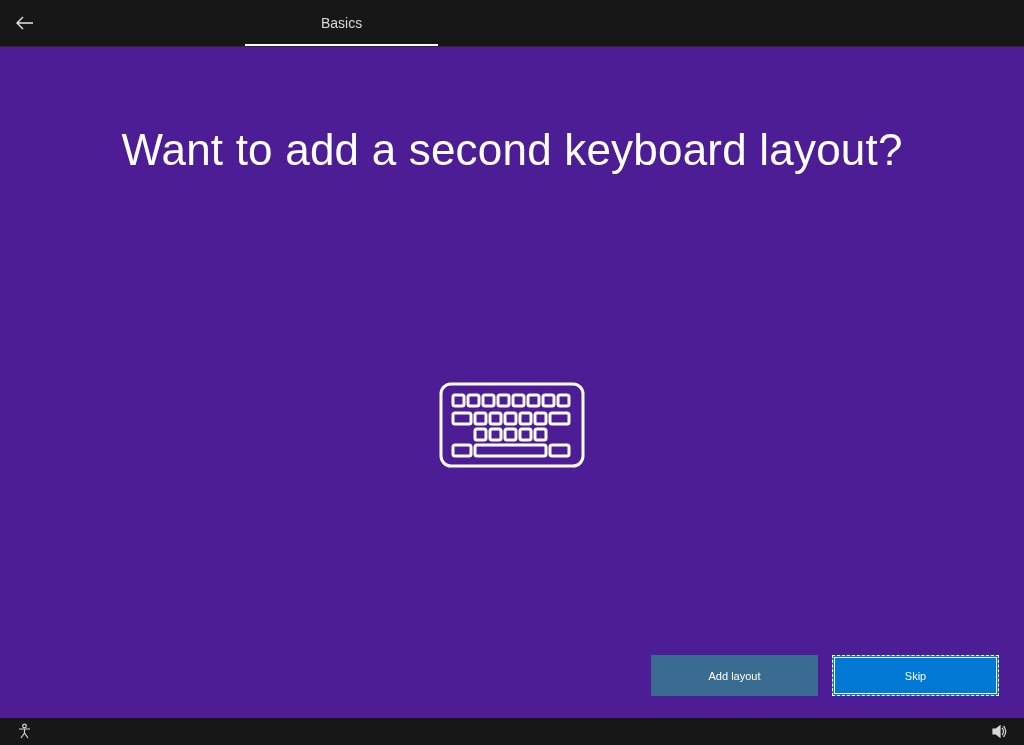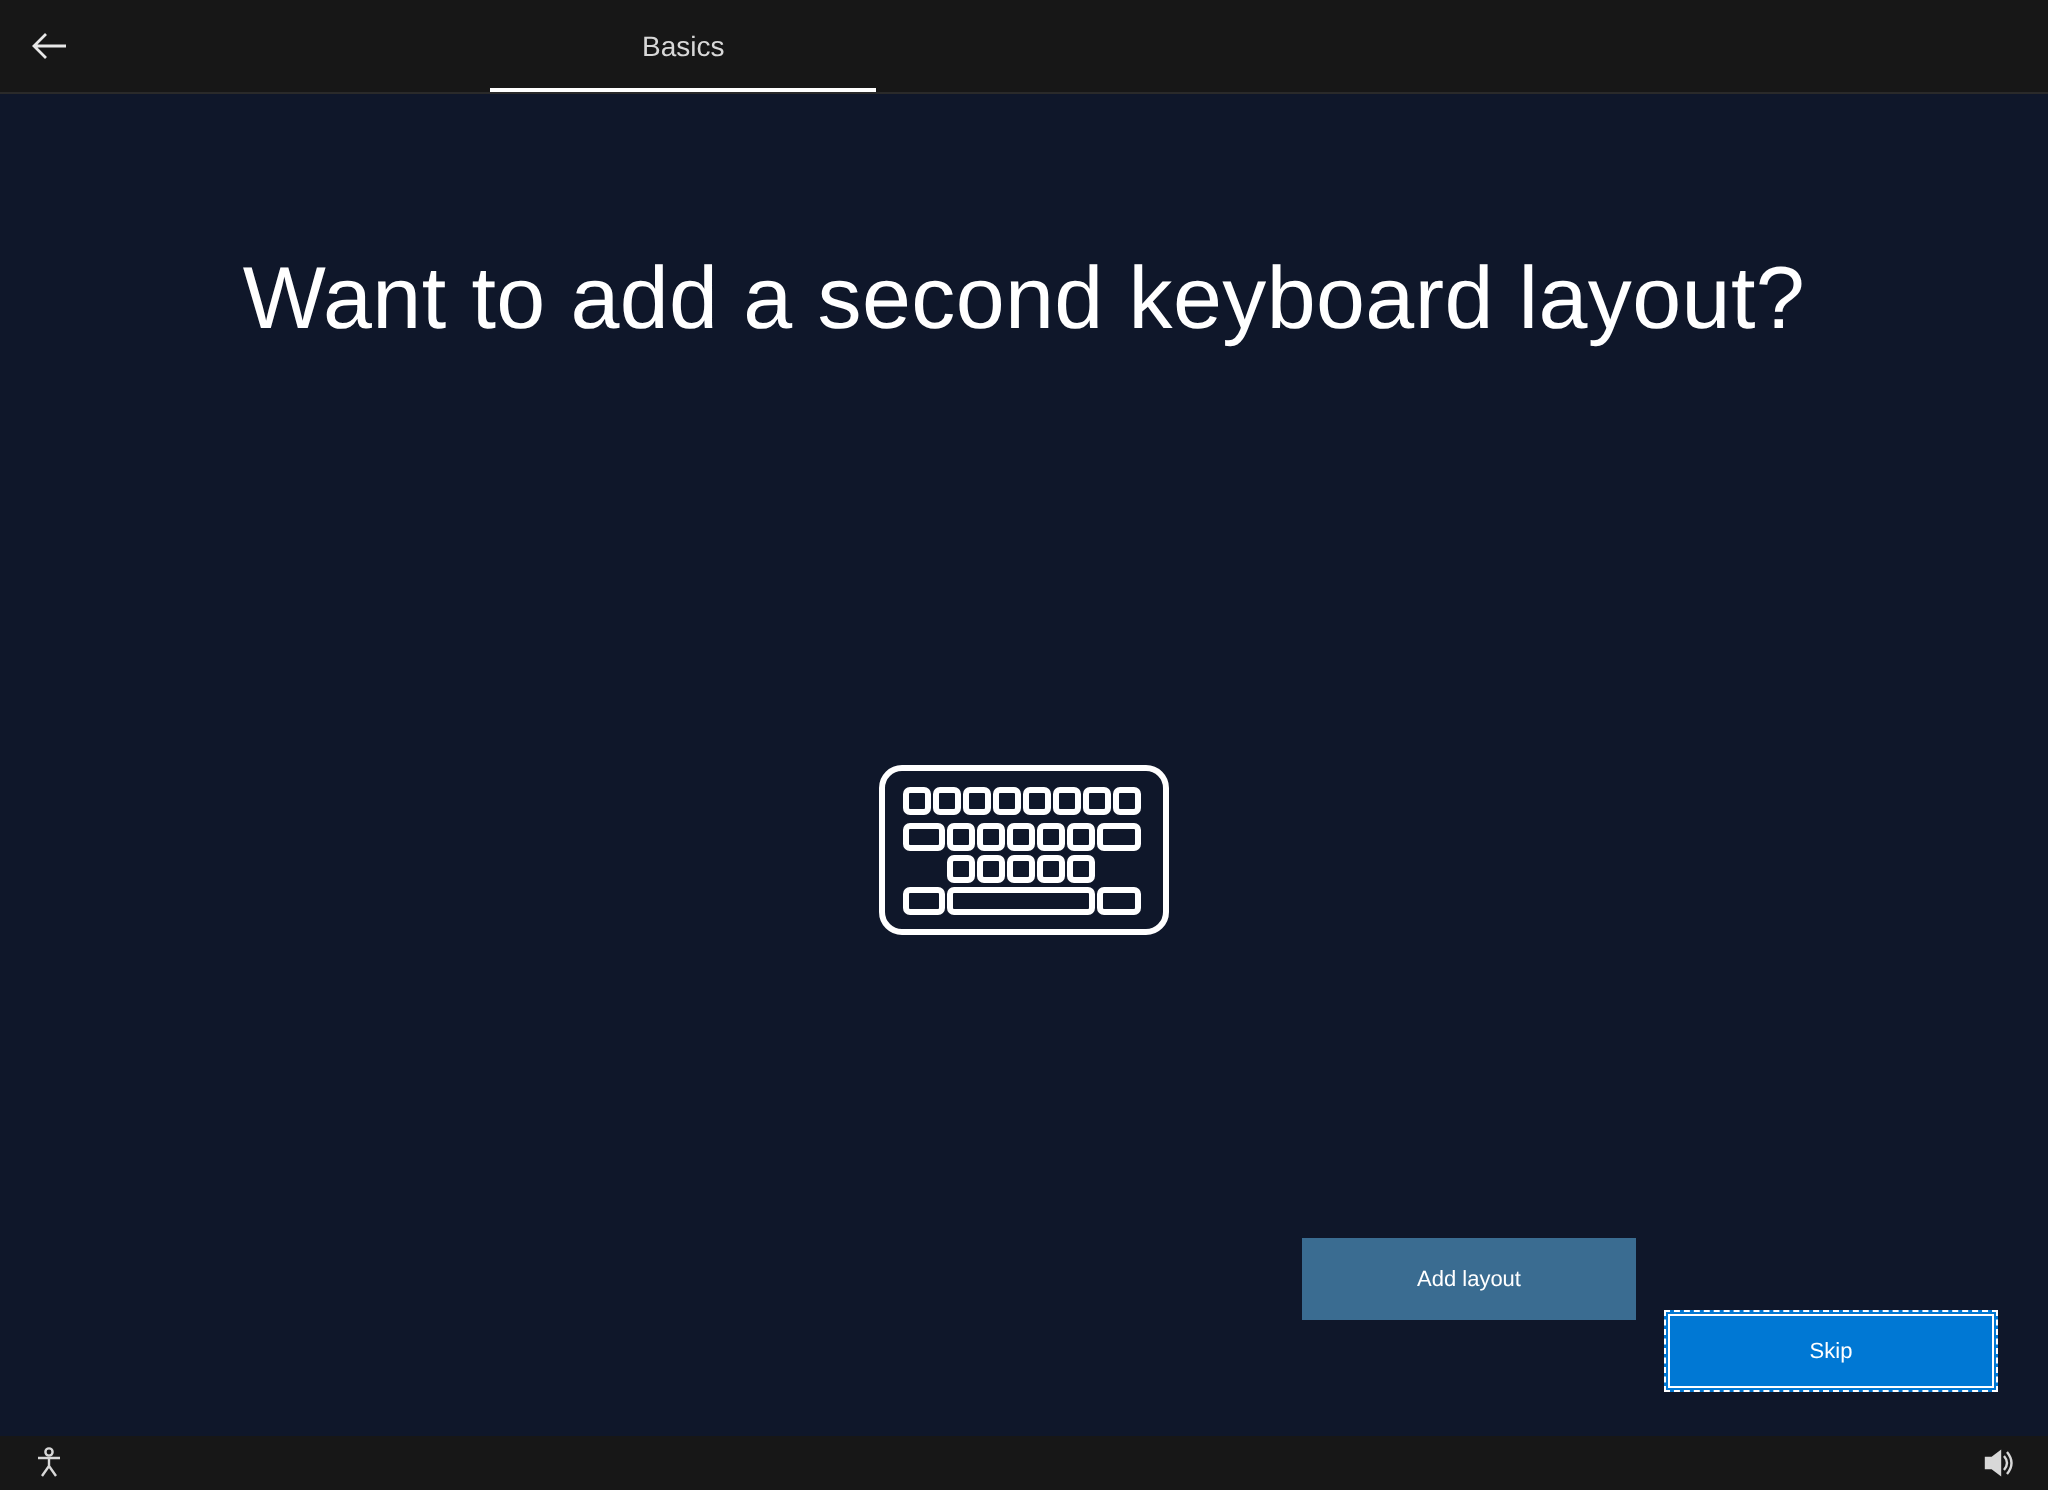--- a/index.html
+++ b/index.html
@@ -68,21 +68,21 @@
       bottom: 0;
       left: 0;
       right: 0;
       height: 2px;
       background: #ffffff;
     }
     
     .main-area {
       width: 100%;
       height: calc(100% - 47px - 27px);
-      background: #0f172a;
+      background: #4c1d95;
       position: relative;
       display: flex;
       flex-direction: column;
       align-items: center;
       gap: 20px;
     }
     
     .heading {
       color: #ffffff;
       font-size: 44px;
@@ -120,21 +120,20 @@
       background: #3a6c91;
       color: #ffffff;
     }
     
     .btn-primary {
       background: #0078d4;
       color: #ffffff;
       border: 1px dashed #ffffff;
       outline: 1px solid #ffffff;
       outline-offset: -3px;
-      margin-top: 36px;
     }
     
     .bottom-bar {
       position: absolute;
       bottom: 0;
       width: 100%;
       height: 27px;
       background: #171717;
       display: flex;
       align-items: center;

